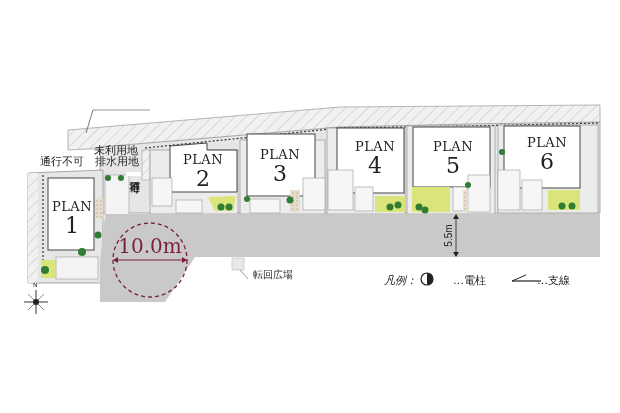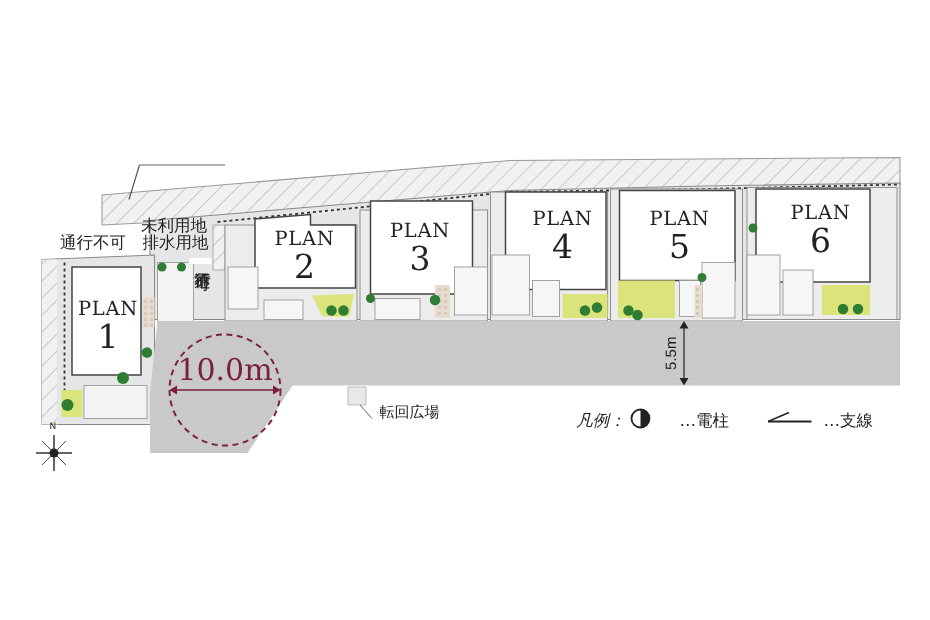--- a/index.html
+++ b/index.html
@@ -181,13 +181,13 @@
 <div class="turn-circle-text" style="left:113px; top:234px; width:74px;">
   <div class="turn-dist">10.0m</div>
 </div>
 
 <div class="abs road-width" style="left:433px; top:230px; width:30px; text-align:center;">5.5m</div>
 
 <div class="abs" style="left:33px; top:281px; font-size:6px; font-family:'DejaVu Sans', sans-serif;">N</div>
 
 <div class="abs jp" style="left:384px; top:273px;font-style:italic;">凡例：</div>
 <div class="abs jp" style="left:453px; top:273px;">…電柱</div>
-<div class="abs jp" style="left:549px; top:273px;">…支線</div>
+<div class="abs jp" style="left:537px; top:273px;">…支線</div>
 
 </body></html>

